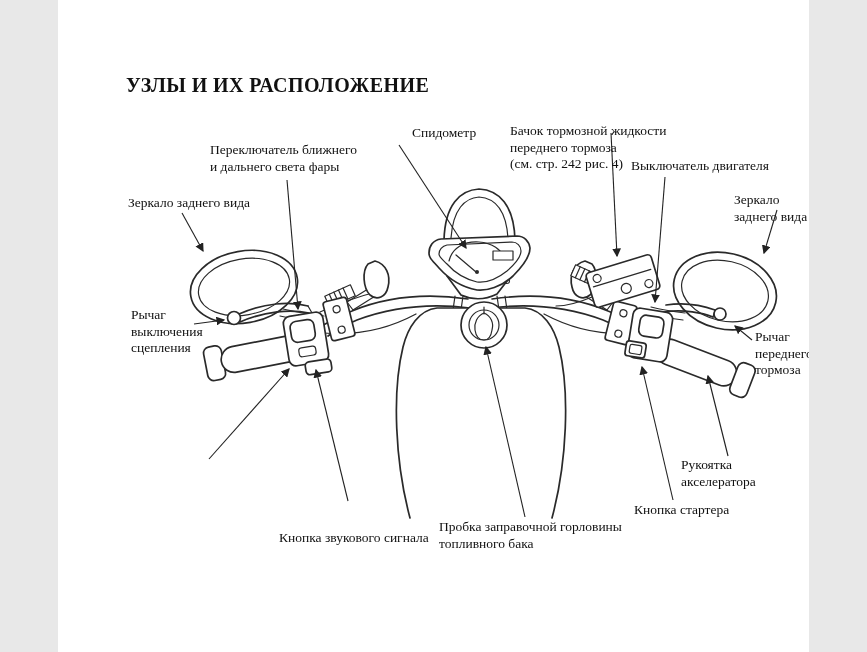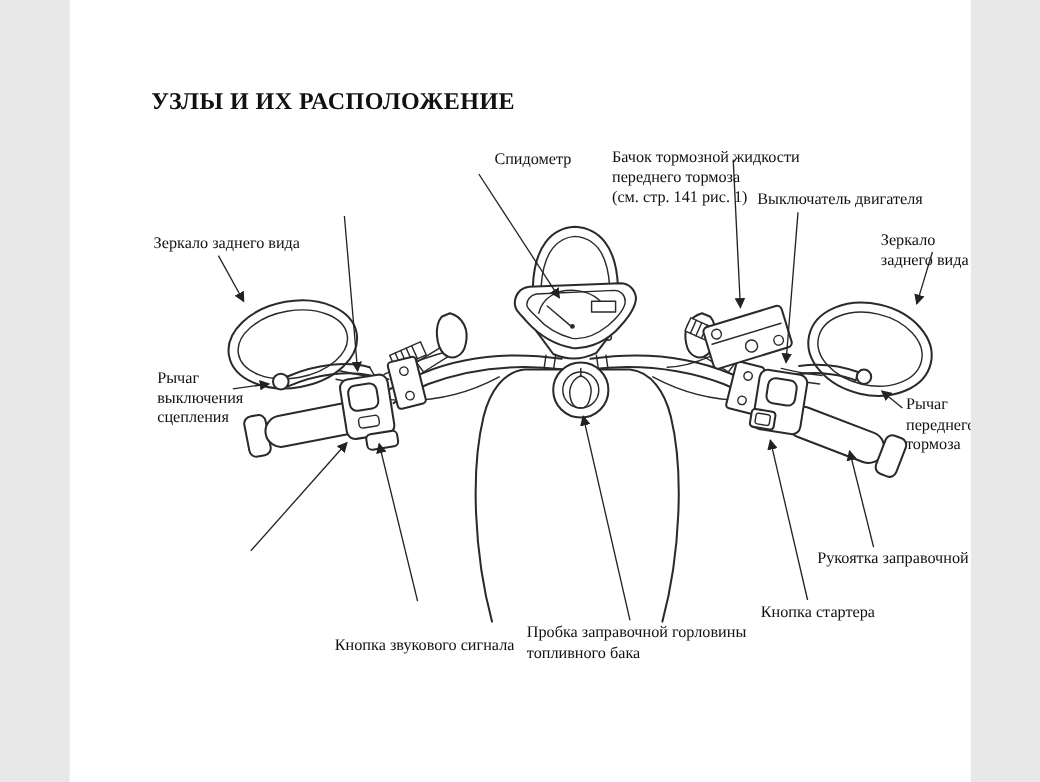--- a/index.html
+++ b/index.html
@@ -202,31 +202,33 @@
       <line class="leader" marker-end="url(#arr)" x1="694" y1="340" x2="677" y2="326"></line>
       <line class="leader" marker-end="url(#arr)" x1="151" y1="459" x2="231" y2="369"></line>
       <line class="leader" marker-end="url(#arr)" x1="290" y1="501" x2="258" y2="370"></line>
       <line class="leader" marker-end="url(#arr)" x1="467" y1="517" x2="428" y2="347"></line>
       <line class="leader" marker-end="url(#arr)" x1="615" y1="500" x2="584" y2="367"></line>
       <line class="leader" marker-end="url(#arr)" x1="670" y1="456" x2="650" y2="376"></line>
     </g>
   </svg>
 
   <div class="lbl lbl-mirror-left">Зеркало заднего вида</div>
+  <div class="lbl lbl-dimmer">Переключатель ближнего
+и дальнего света фары</div>
   <div class="lbl lbl-speedometer">Спидометр</div>
   <div class="lbl lbl-reservoir">Бачок тормозной жидкости
 переднего тормоза
-(см. стр. 141 рис. 1)</div>
+(см. стр. 242 рис. 4)</div>
   <div class="lbl lbl-engine">Выключатель двигателя</div>
   <div class="lbl lbl-mirror-right">Зеркало заднего вида</div>
   <div class="lbl lbl-clutch">Рычаг
 выключения
 сцепления</div>
   <div class="lbl lbl-front-brake">Рычаг переднего
 тормоза</div>
   <div class="lbl lbl-horn">Кнопка звукового сигнала</div>
   <div class="lbl lbl-fuel-cap">Пробка заправочной горловины
 топливного бака</div>
   <div class="lbl lbl-starter">Кнопка стартера</div>
-  <div class="lbl lbl-throttle">Рукоятка заправочной</div>
+  <div class="lbl lbl-throttle">Рукоятка акселератора</div>
 
   <div class="page-number">13</div>
 </div>
 
 </body></html>

